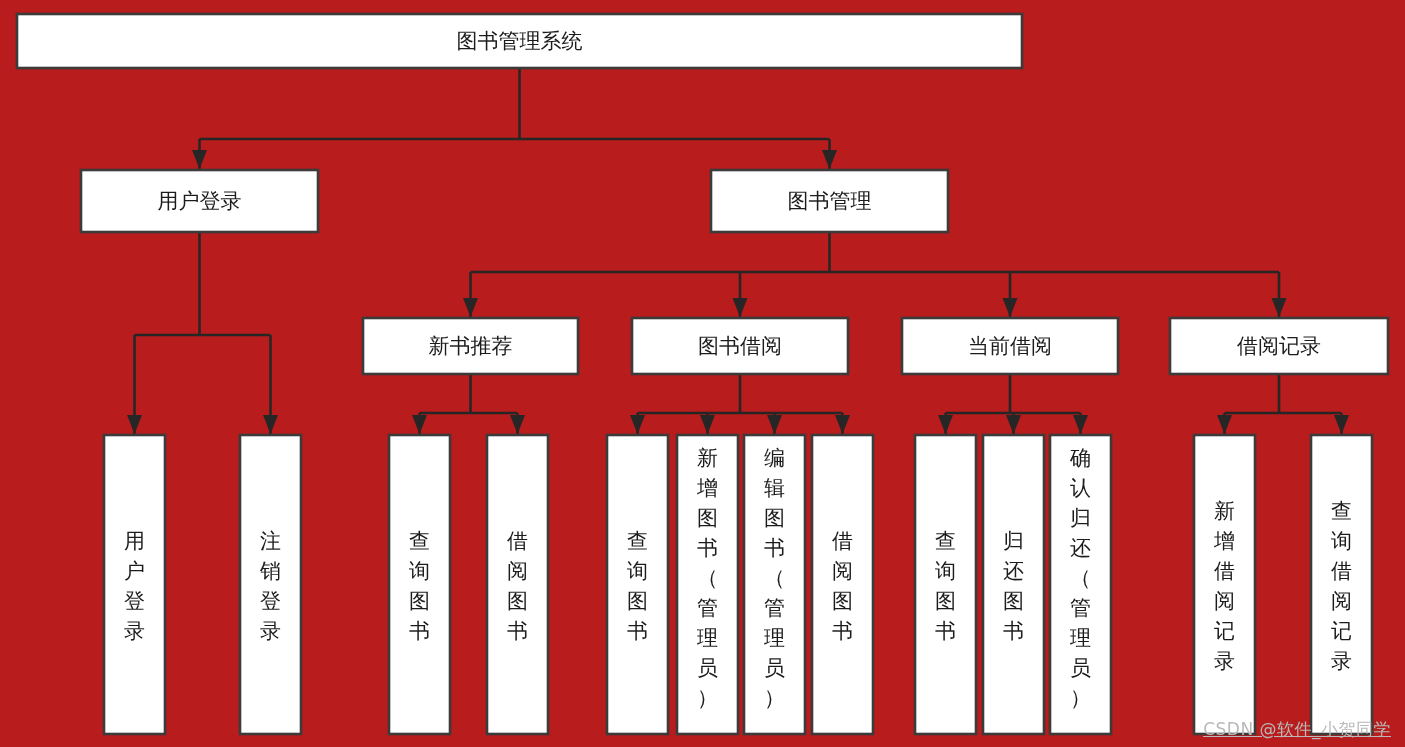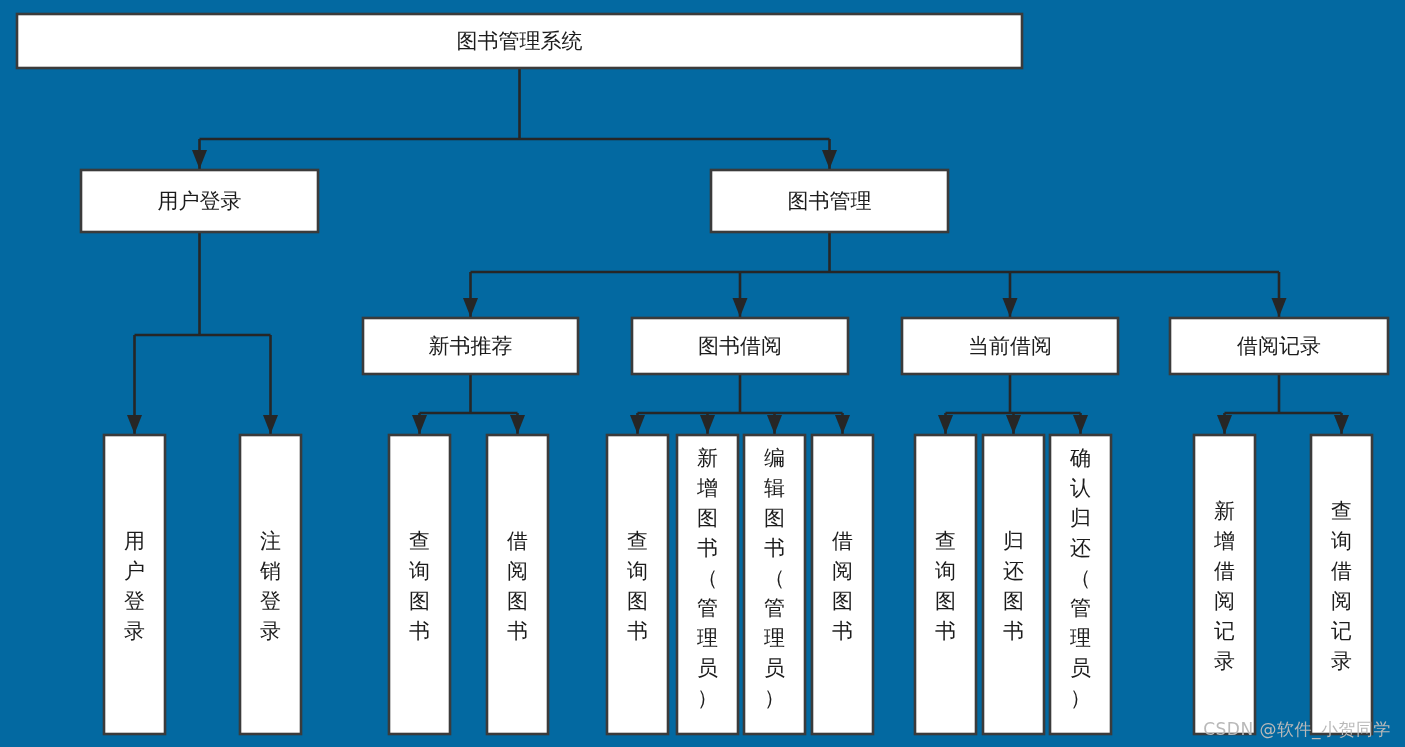--- a/index.html
+++ b/index.html
@@ -8,21 +8,21 @@
     padding: 0;
     background: #ffffff;
   }
   body {
     font-family: "DejaVu Sans", "Liberation Sans", sans-serif;
   }
   #diagram-root {
     position: relative;
     width: 1405px;
     height: 747px;
-    background: #0369a1;
+    background: #b91c1c;
     overflow: hidden;
   }
   svg.diagram-canvas {
     position: absolute;
     top: 0;
     left: 0;
     width: 1405px;
     height: 747px;
   }
   .node-box {
@@ -58,20 +58,21 @@
   .watermark-text {
     position: absolute;
     right: 14px;
     bottom: 6px;
     font-family: "DejaVu Sans", "Liberation Sans", sans-serif;
     font-size: 17px;
     color: #b9b9b9;
     letter-spacing: 0.5px;
     user-select: none;
     white-space: nowrap;
+    text-decoration: underline;
   }
 </style>
 </head>
 <body>
 
 <div id="diagram-root">
 
   <svg class="diagram-canvas" viewBox="0 0 1405 747" xmlns="http://www.w3.org/2000/svg">
     <g id="connector-layer">
         <path d="M519.5 68 V139" class="connector"></path>

